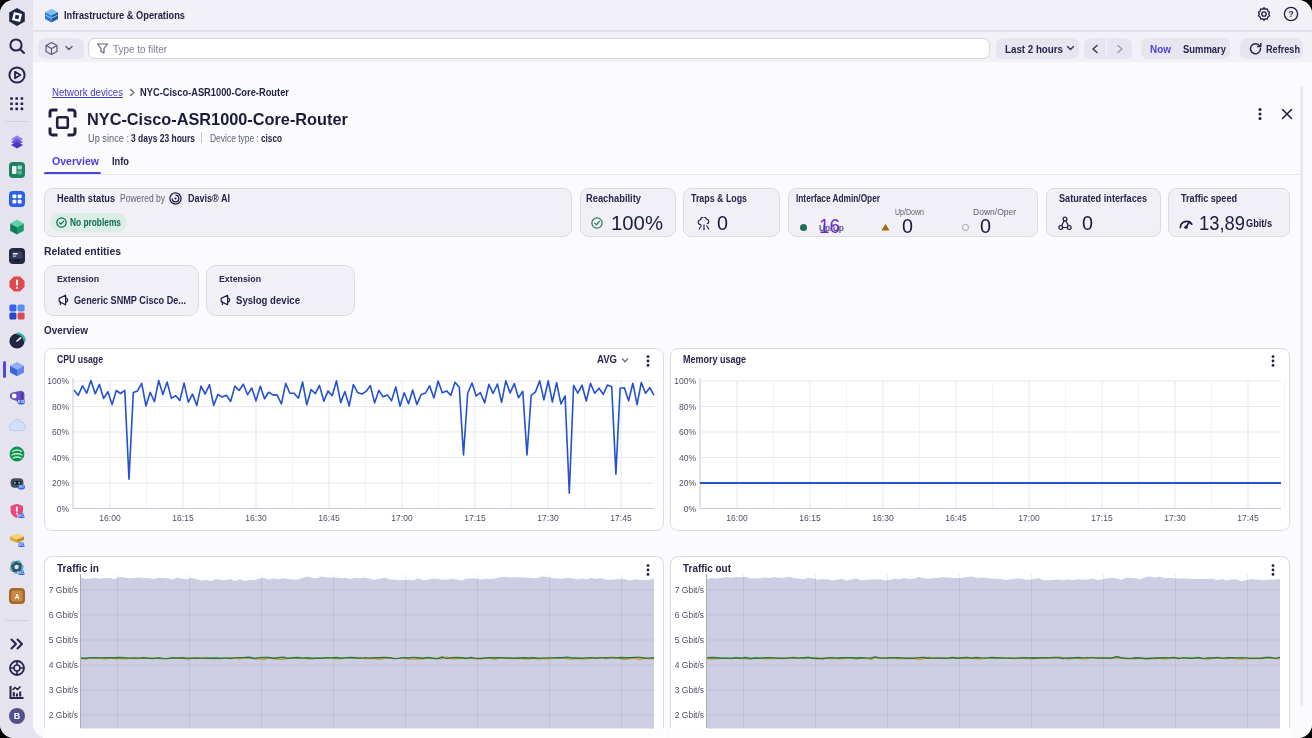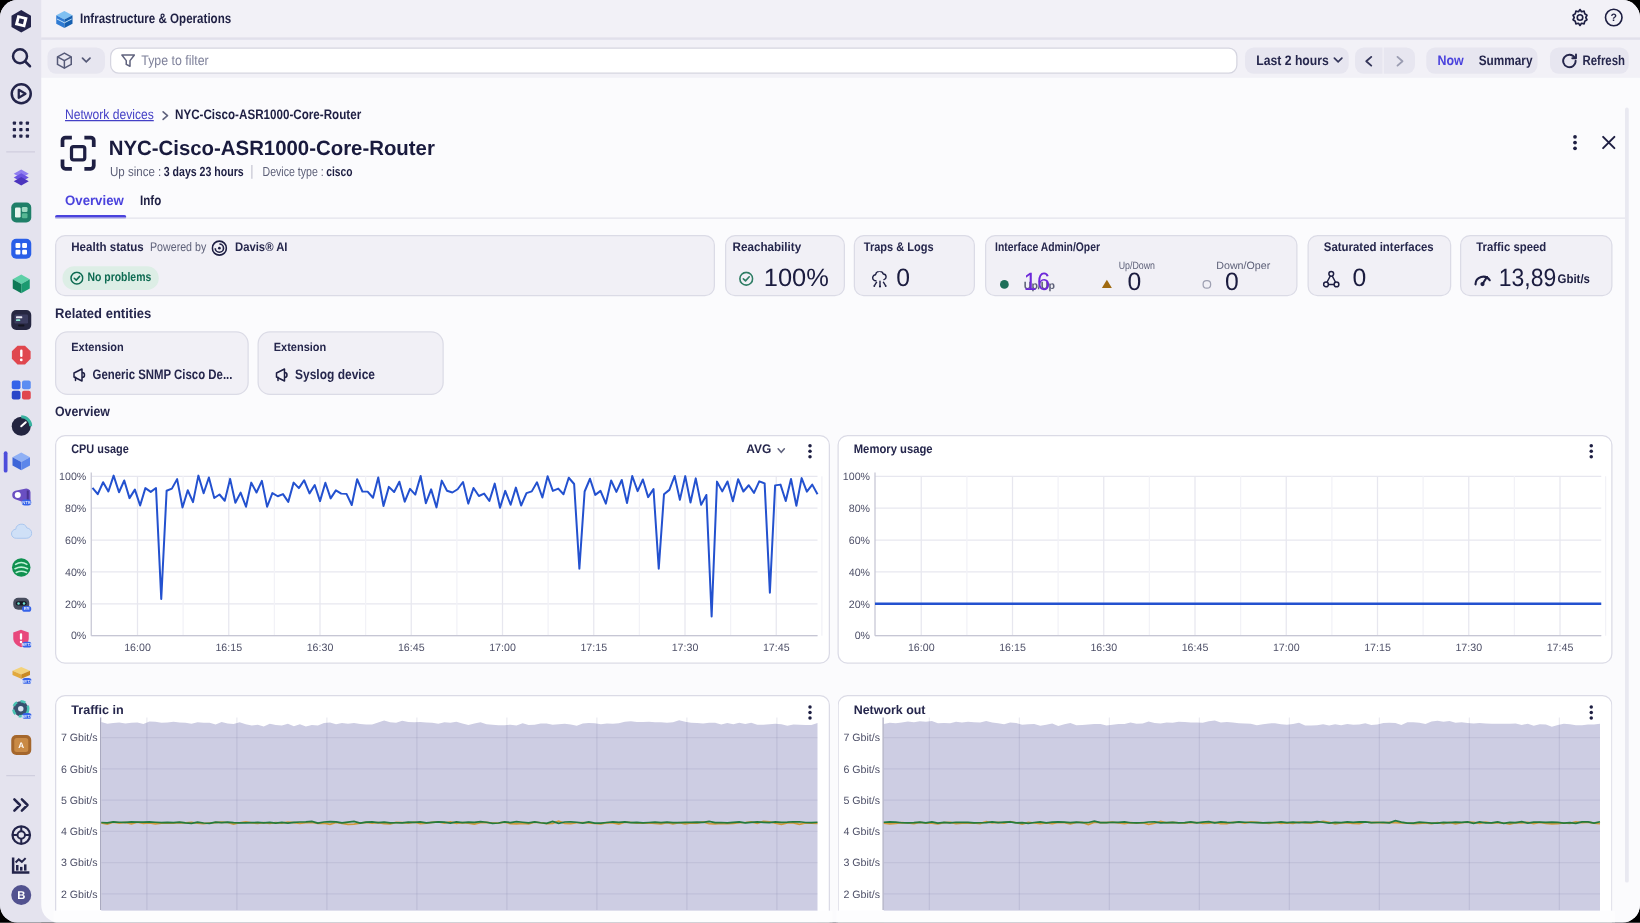--- a/index.html
+++ b/index.html
@@ -515,21 +515,21 @@
       <text x="956" y="521" font-size="8.5" fill="#4e5068" text-anchor="middle" font-family="Liberation Sans">16:45</text>
       <text x="1029" y="521" font-size="8.5" fill="#4e5068" text-anchor="middle" font-family="Liberation Sans">17:00</text>
       <text x="1102" y="521" font-size="8.5" fill="#4e5068" text-anchor="middle" font-family="Liberation Sans">17:15</text>
       <text x="1175" y="521" font-size="8.5" fill="#4e5068" text-anchor="middle" font-family="Liberation Sans">17:30</text>
       <text x="1248" y="521" font-size="8.5" fill="#4e5068" text-anchor="middle" font-family="Liberation Sans">17:45</text>
       <line x1="700" y1="483" x2="1281" y2="483" stroke="#2351cf" stroke-width="2"></line>
     </svg>
     <div class="chartcard" style="left:44px;top:556px;width:620px;height:182px;border-bottom:none;border-bottom-left-radius:0;border-bottom-right-radius:0"></div>
     <div class="chartcard" style="left:670px;top:556px;width:620px;height:182px;border-bottom:none;border-bottom-left-radius:0;border-bottom-right-radius:0"></div>
     <div style="position:absolute;left:57px;top:564px;font-size:10px;font-weight:700;color:#25264c;white-space:nowrap;transform:scaleX(1.008);transform-origin:0 0;line-height:1;">Traffic in</div>
-    <div style="position:absolute;left:683px;top:564px;font-size:10px;font-weight:700;color:#25264c;white-space:nowrap;transform:scaleX(0.993);transform-origin:0 0;line-height:1;">Network out</div>
+    <div style="position:absolute;left:683px;top:564px;font-size:10px;font-weight:700;color:#25264c;white-space:nowrap;transform:scaleX(0.993);transform-origin:0 0;line-height:1;">Traffic out</div>
     <div class="abs" style="left:641px;top:563px">
       <svg width="14" height="14" viewBox="0 0 14 14">
         <circle cx="7" cy="2.6" r="1.4" fill="#1e1f43"></circle>
         <circle cx="7" cy="7" r="1.4" fill="#1e1f43"></circle>
         <circle cx="7" cy="11.4" r="1.4" fill="#1e1f43"></circle>
       </svg>
     </div>
     <div class="abs" style="left:1266px;top:563px">
       <svg width="14" height="14" viewBox="0 0 14 14">
         <circle cx="7" cy="2.6" r="1.4" fill="#1e1f43"></circle>

